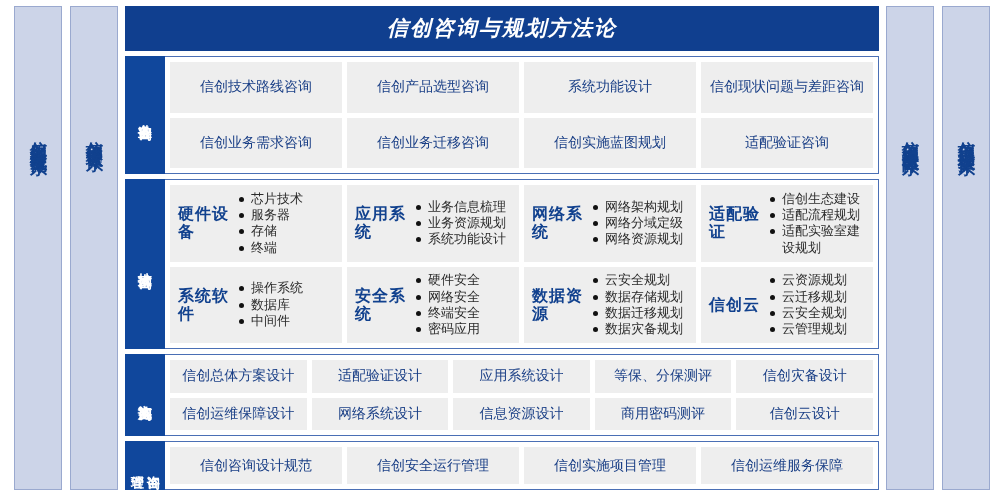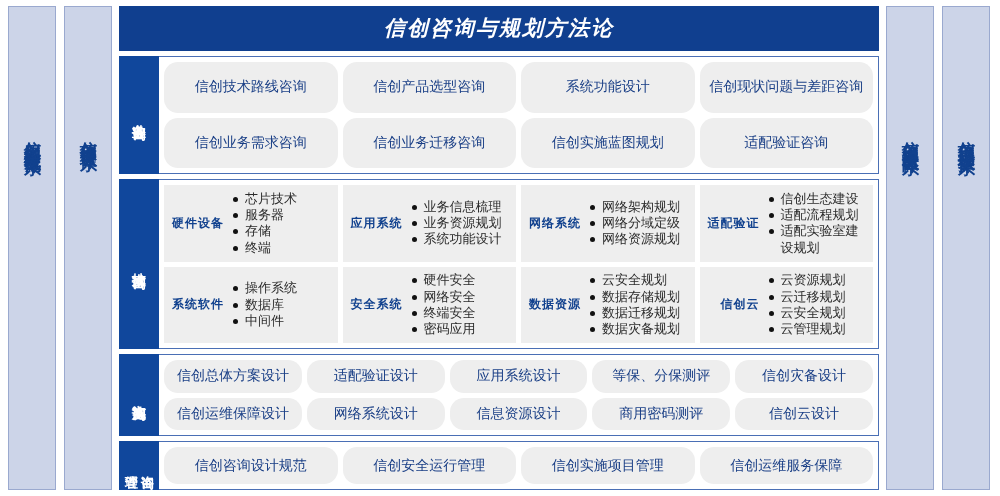--- a/index.html
+++ b/index.html
@@ -9,21 +9,21 @@
     background:#ffffff;
     font-family:"Liberation Sans","DejaVu Sans",sans-serif;
     overflow:hidden;
   }
   .canvas{
     position:relative;
     width:1000px;height:496px;
     box-sizing:border-box;
     display:flex;
     align-items:stretch;
-    padding:6px 6px 6px 4px;
+    padding:6px 6px 6px 10px;
   }
 
   
   .pillar{
     width:48px;
     margin:0 4px;
     background:#ccd4e8;
     border:1px solid #9aa9cf;
     box-sizing:border-box;
     display:flex;
@@ -130,42 +130,41 @@
     color:#1a3f86;
     font-size:14px;
     display:flex;
     align-items:center;
     justify-content:center;
     text-align:center;
     padding:3px 2px;
     box-sizing:border-box;
     min-width:0;
     white-space:nowrap;
-    border-radius:14px;
   }
 
   
   .card{
     flex:1 1 0;
     background:#eeeeee;
     display:flex;
     align-items:center;
     gap:8px;
     padding:5px 8px;
     box-sizing:border-box;
     min-width:0;
   }
   .card-title{
     flex:0 0 auto;
     width:52px;
-    font-size:12px;
+    font-size:16px;
     font-weight:bold;
     color:#11418e;
     line-height:1.12;
-    text-align:right;
+    text-align:left;
     letter-spacing:1px;
   }
   .card-list{
     flex:1 1 auto;
     list-style:none;
     margin:0;
     padding:0;
     min-width:0;
   }
   .card-list li{

